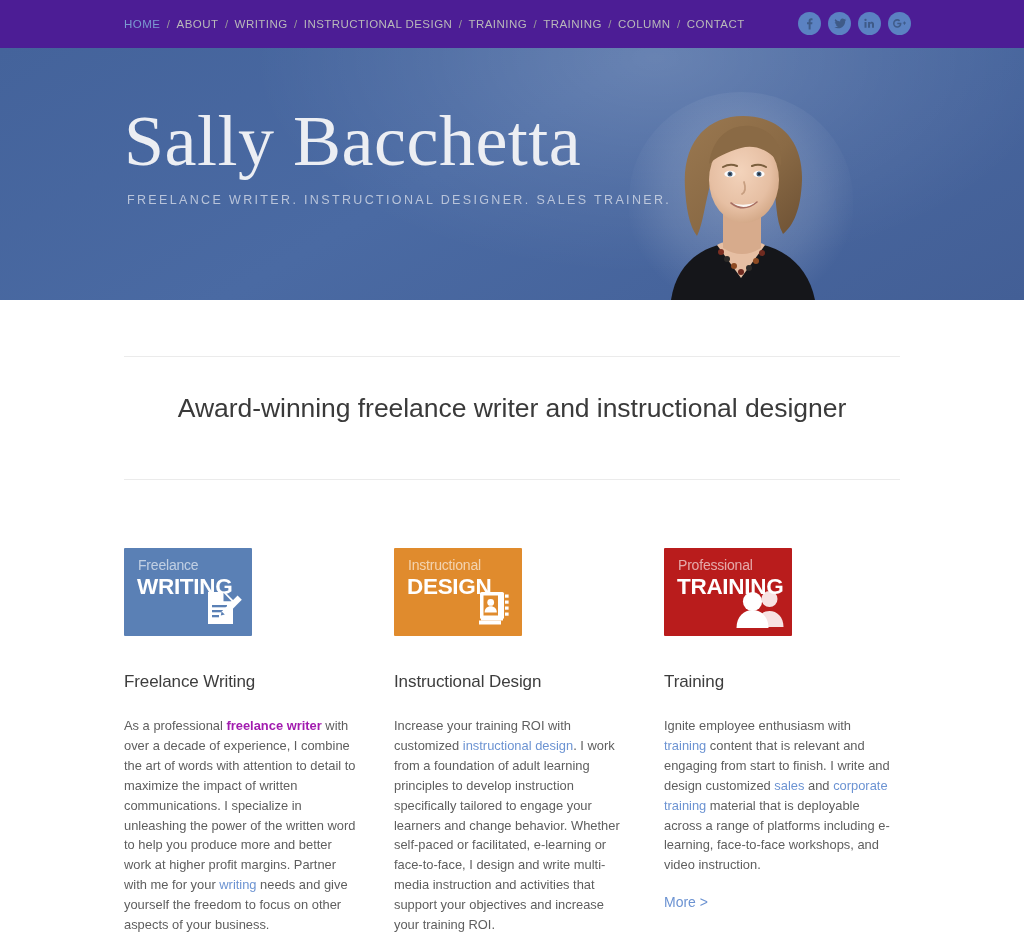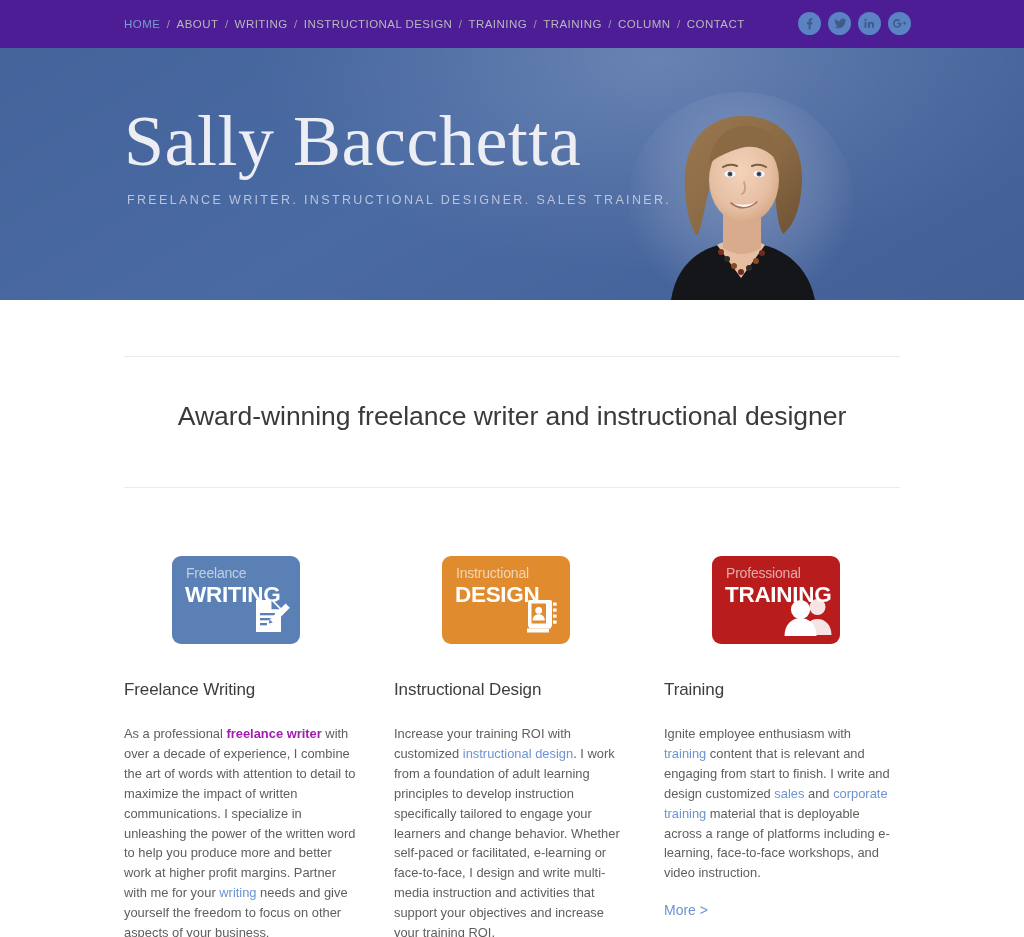--- a/index.html
+++ b/index.html
@@ -106,45 +106,44 @@
   
   .content { position: relative; background: #fff; }
   .divider {
     margin: 0 124px;
     border-top: 1px solid #ebebeb;
   }
   .divider.top { margin-top: 56px; }
   .divider.bottom { margin-top: 55px; }
 
   .headline {
-    margin: 8px;
+    margin: 0;
     padding: 36px 0 0 0;
     text-align: center;
     font-size: 26.5px;
     font-weight: normal;
     color: #3a3a3a;
     letter-spacing: -0.05px;
   }
 
   
   .cols {
     display: flex;
     margin: 0 124px;
     padding-top: 68px;
     gap: 38px;
   }
   .col { width: 232px; }
 
   .tile {
     width: 128px;
     height: 88px;
-    border-radius: 9px;
+    border-radius: 1px;
     position: relative;
     overflow: hidden;
-    margin-left: 48px;
   }
   .tile-sm {
     position: absolute;
     left: 14px; top: 9px;
     font-size: 14px;
     color: rgba(255,255,255,0.62);
     letter-spacing: -0.2px;
   }
   .tile-lg {
     position: absolute;

